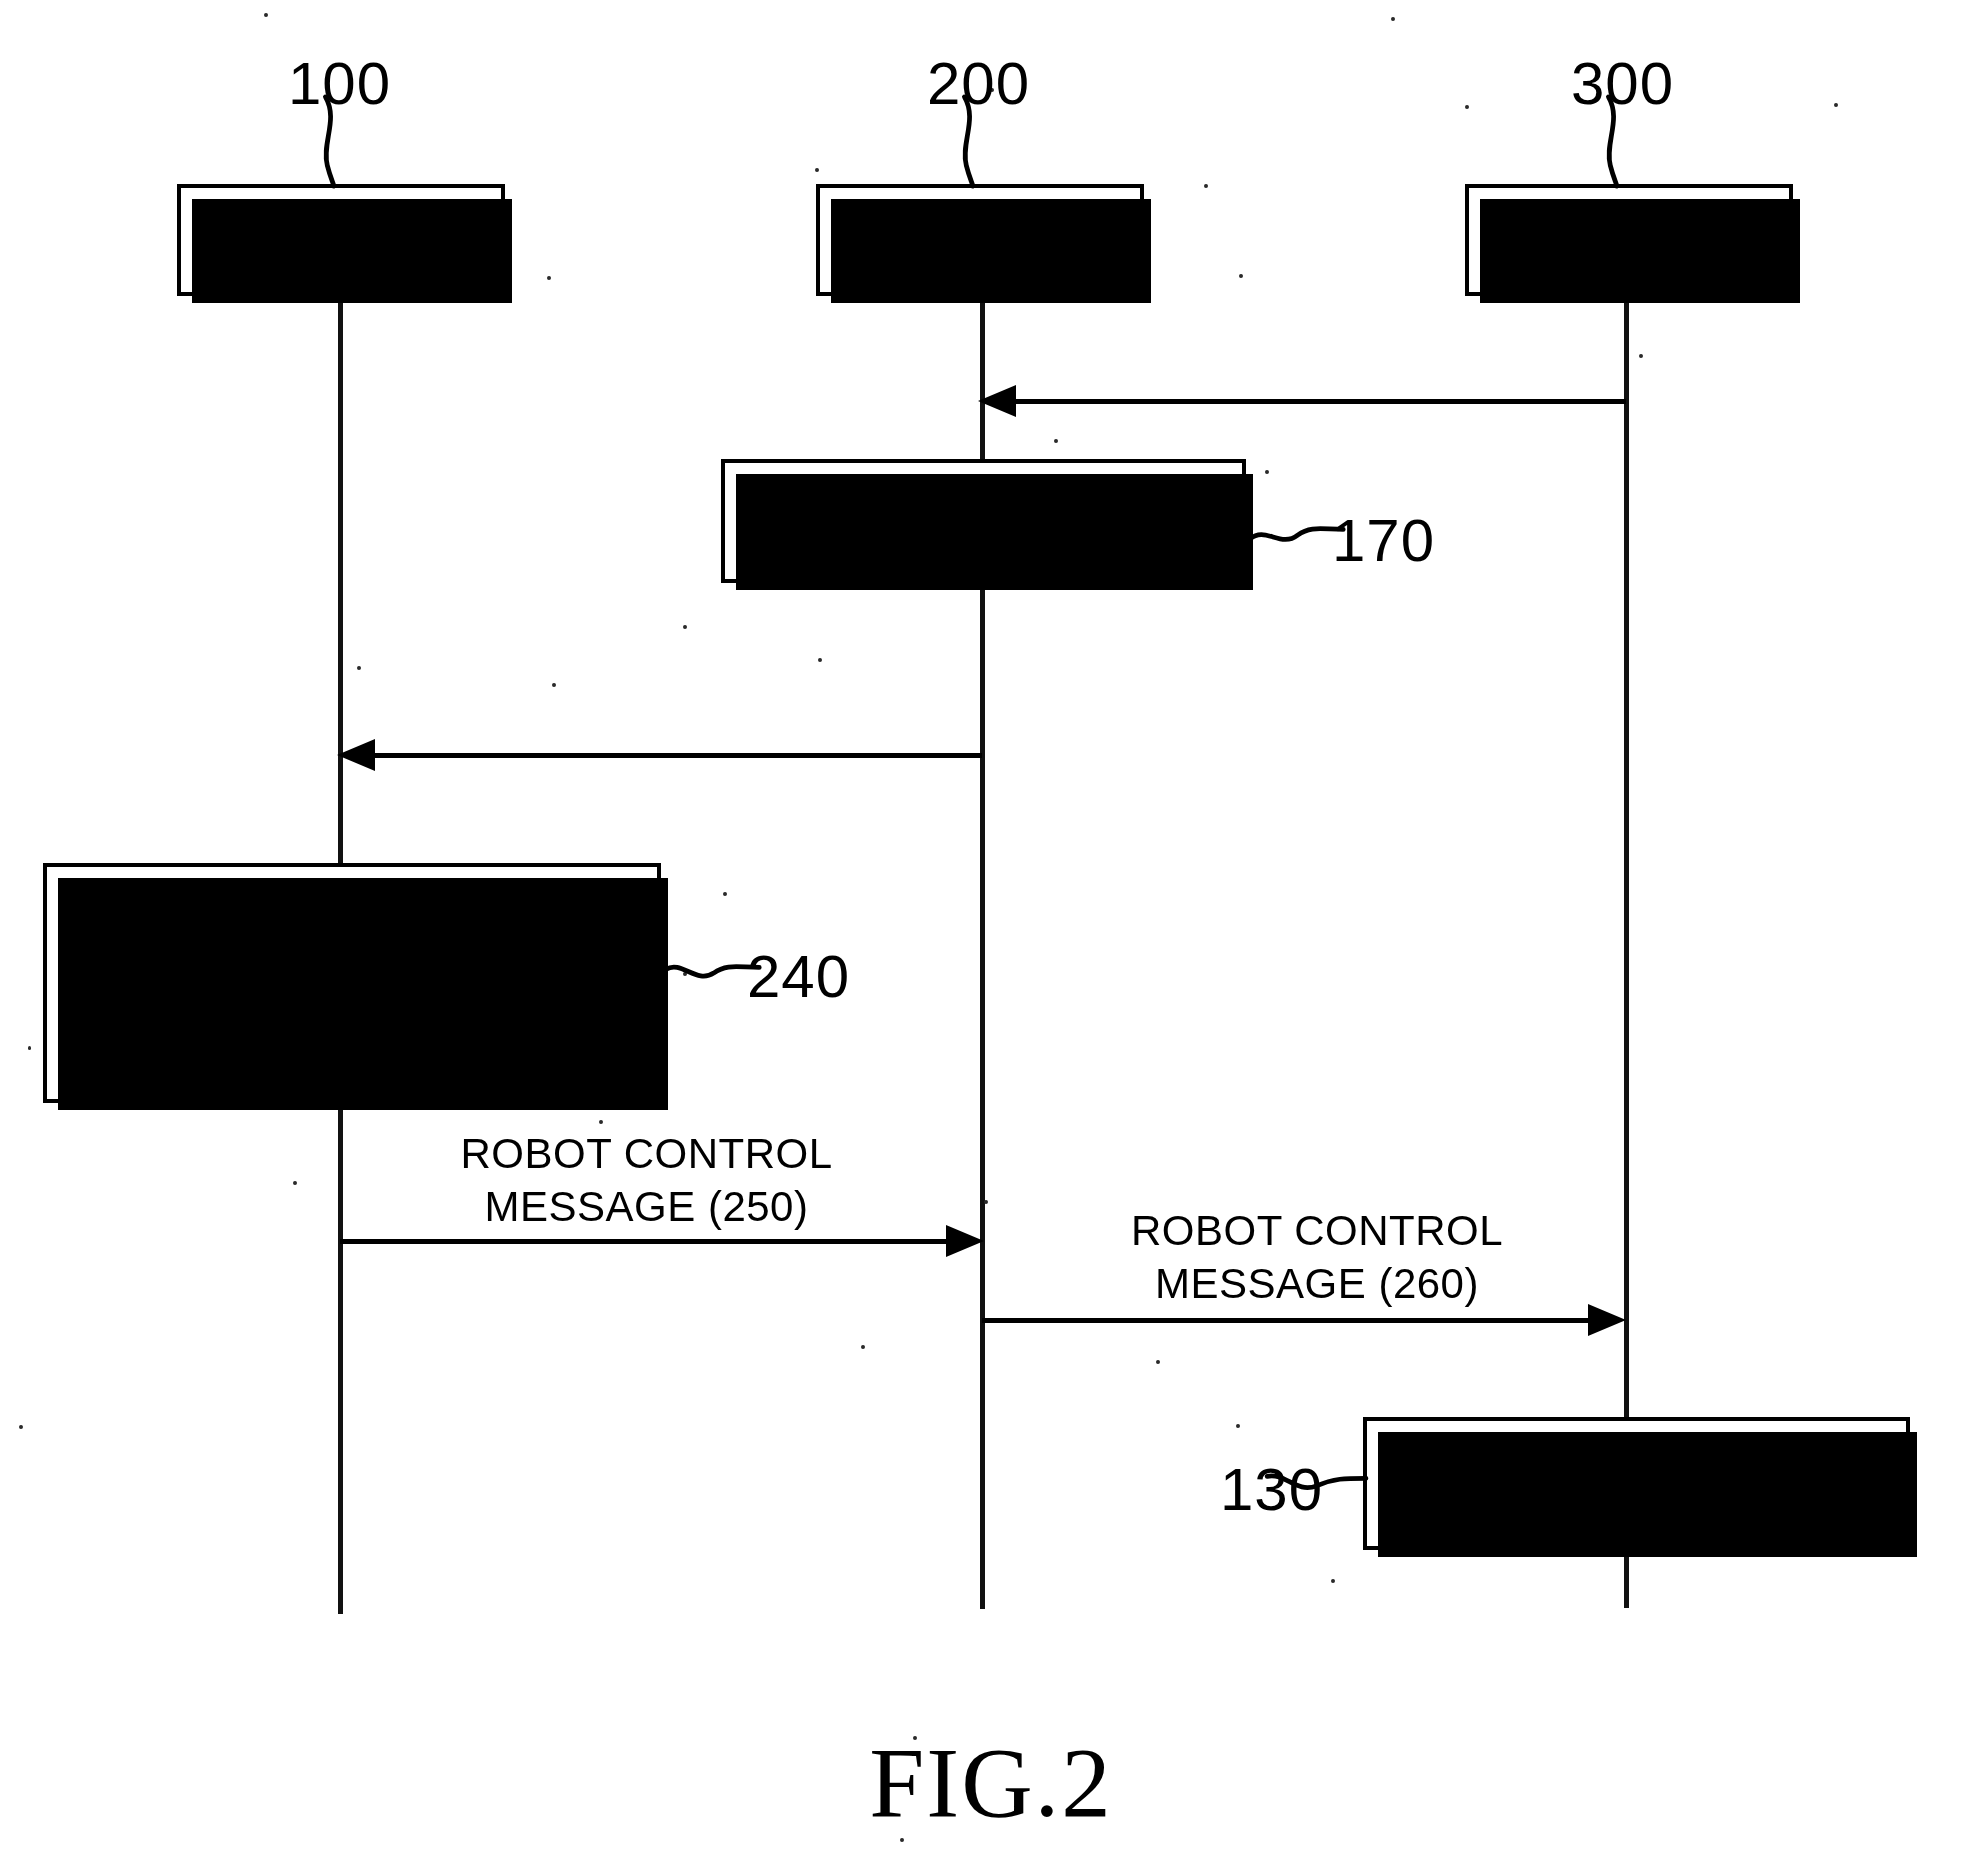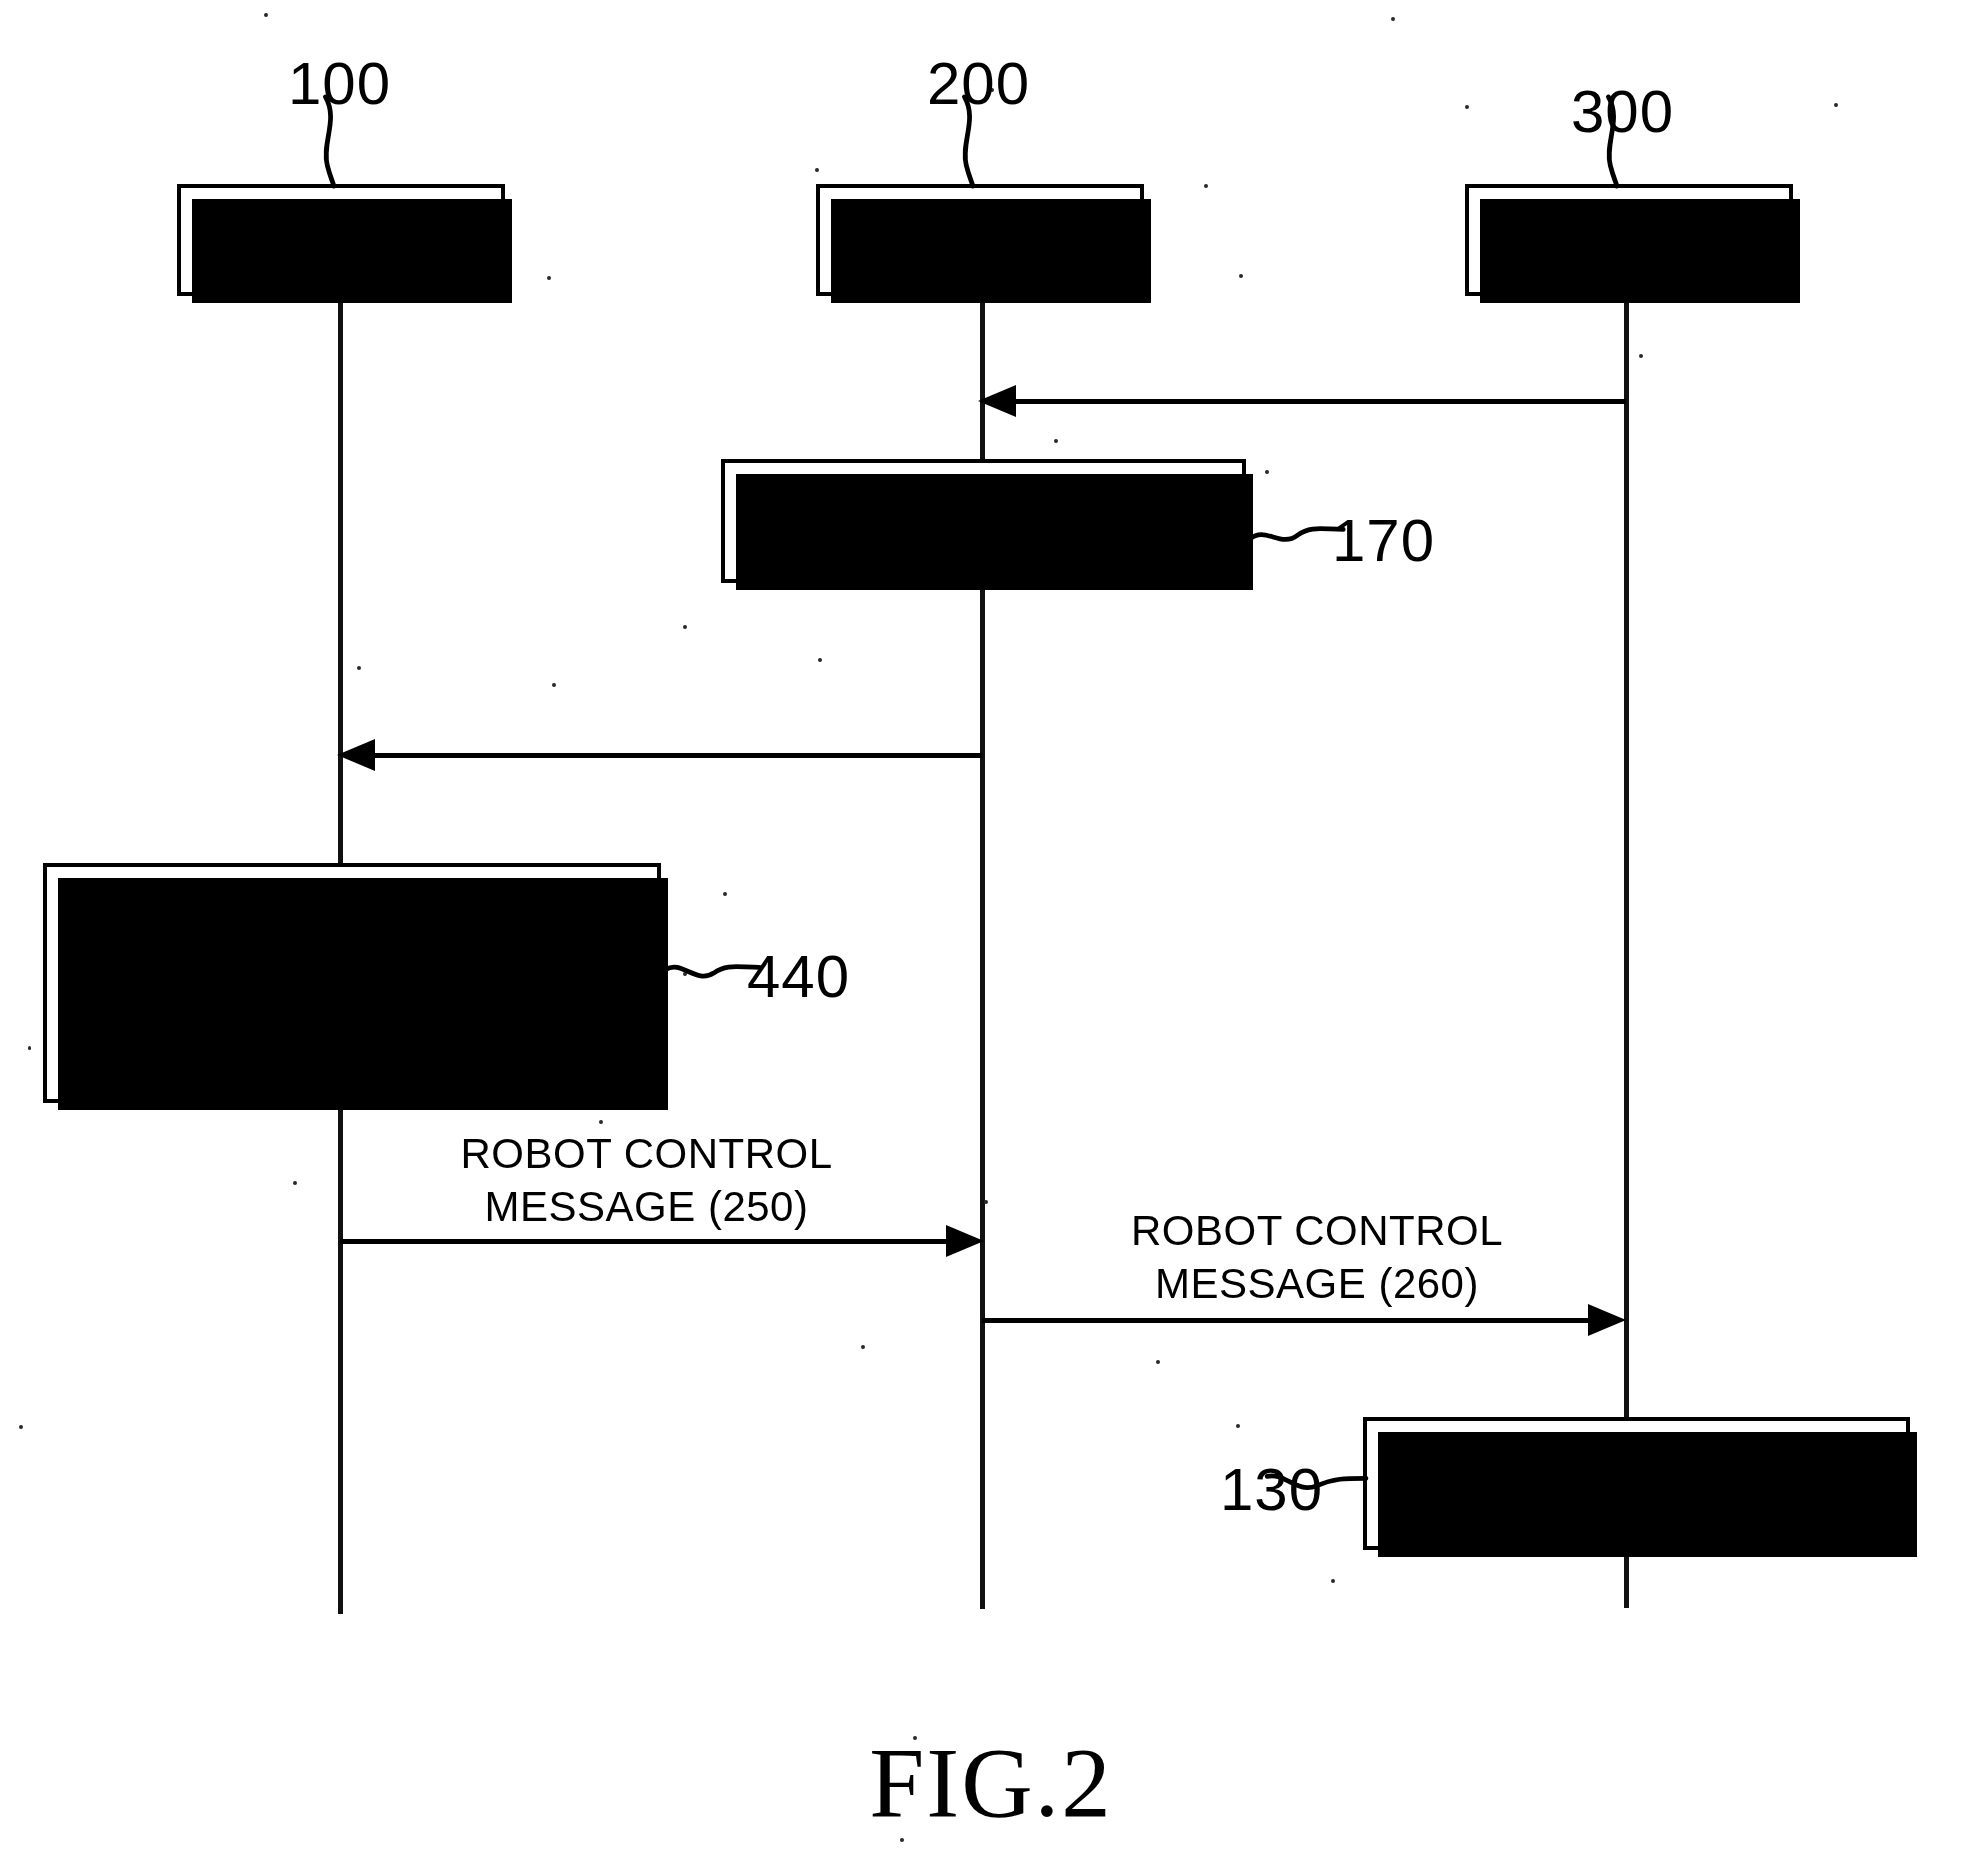--- a/index.html
+++ b/index.html
@@ -153,21 +153,21 @@
   <div class="ref-num" style="left:288px; top:49px;">100</div>
   <svg class="leader" style="left:314px; top:95px; width:57px; height:95px;" viewBox="0 0 60 100">
     <path d="M 12 2 C 26 26, 8 50, 14 74 C 17 86, 20 92, 21 96" stroke="#000" stroke-width="5" fill="none" stroke-linecap="round"></path>
   </svg>
 
   <div class="ref-num" style="left:927px; top:49px;">200</div>
   <svg class="leader" style="left:953px; top:95px; width:57px; height:95px;" viewBox="0 0 60 100">
     <path d="M 12 2 C 26 26, 8 50, 14 74 C 17 86, 20 92, 21 96" stroke="#000" stroke-width="5" fill="none" stroke-linecap="round"></path>
   </svg>
 
-  <div class="ref-num" style="left:1571px; top:49px;margin-top:28px;">300</div>
+  <div class="ref-num" style="left:1571px; top:49px;">300</div>
   <svg class="leader" style="left:1597px; top:95px; width:57px; height:95px;" viewBox="0 0 60 100">
     <path d="M 12 2 C 26 26, 8 50, 14 74 C 17 86, 20 92, 21 96" stroke="#000" stroke-width="5" fill="none" stroke-linecap="round"></path>
   </svg>
 
   <div class="msg-line" style="left:1008px; top:399px; width:618px;"></div>
   <div class="arrowhead left" style="left:978px; top:385px;"></div>
 
   <div class="action-box" style="left:721px; top:459px; width:525px; height:124px;">
     <span class="box-label">PROCESS VIDEO
 DATA FRAMES</span>
@@ -182,21 +182,21 @@
 
   <div class="action-box" style="left:43px; top:863px; width:618px; height:240px;">
     <span class="box-label">CHANGE ROBOT CONTROL
 VELOCITY ACCORDING TO
 VIDEO DATA RECEPTION
 STATE</span>
   </div>
   <svg class="leader" style="left:664px; top:956px; width:105px; height:38px;" viewBox="0 0 110 40">
     <path d="M 2 14 C 18 4, 34 30, 52 18 C 66 8, 78 12, 100 12" stroke="#000" stroke-width="5" fill="none" stroke-linecap="round"></path>
   </svg>
-  <div class="ref-num" style="left:747px; top:942px;">440</div>
+  <div class="ref-num" style="left:747px; top:942px;">240</div>
 
   <div class="msg-label" style="left:340px; top:1128px; width:613px;">ROBOT CONTROL
 MESSAGE (250)</div>
   <div class="msg-line" style="left:340px; top:1239px; width:613px;"></div>
   <div class="arrowhead right" style="left:946px; top:1225px;"></div>
 
   <div class="msg-label" style="left:1008px; top:1205px; width:618px;">ROBOT CONTROL
 MESSAGE (260)</div>
   <div class="msg-line" style="left:982px; top:1318px; width:613px;"></div>
   <div class="arrowhead right" style="left:1588px; top:1304px;"></div>

